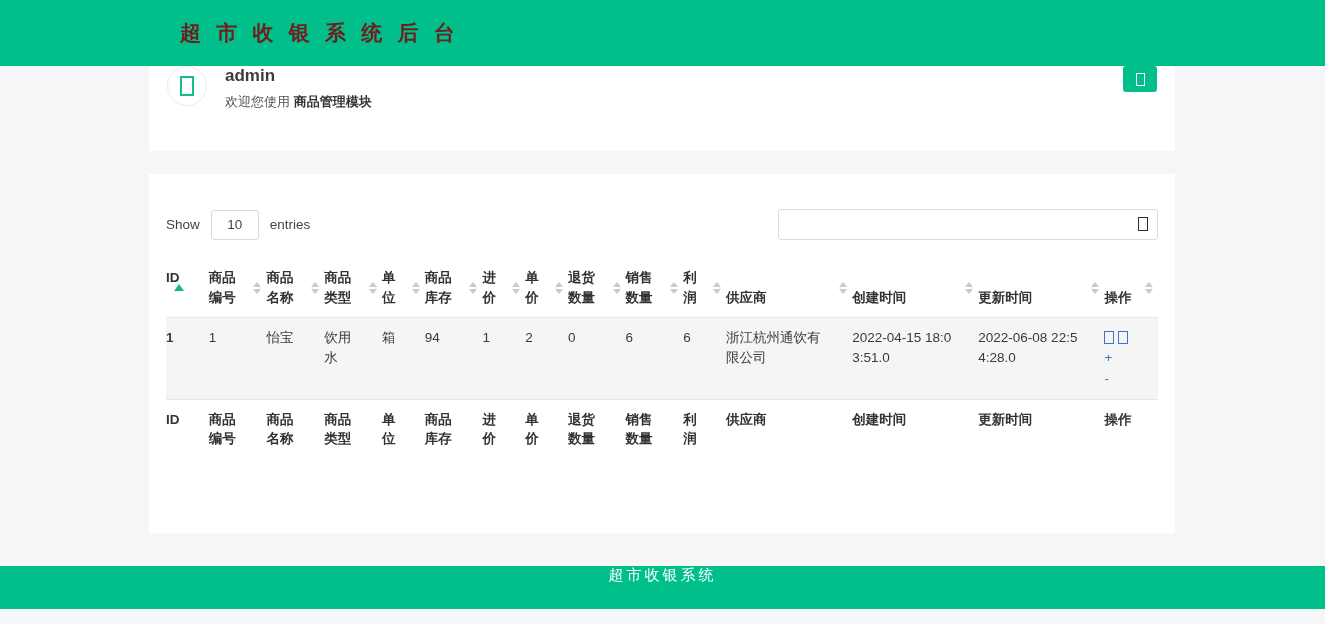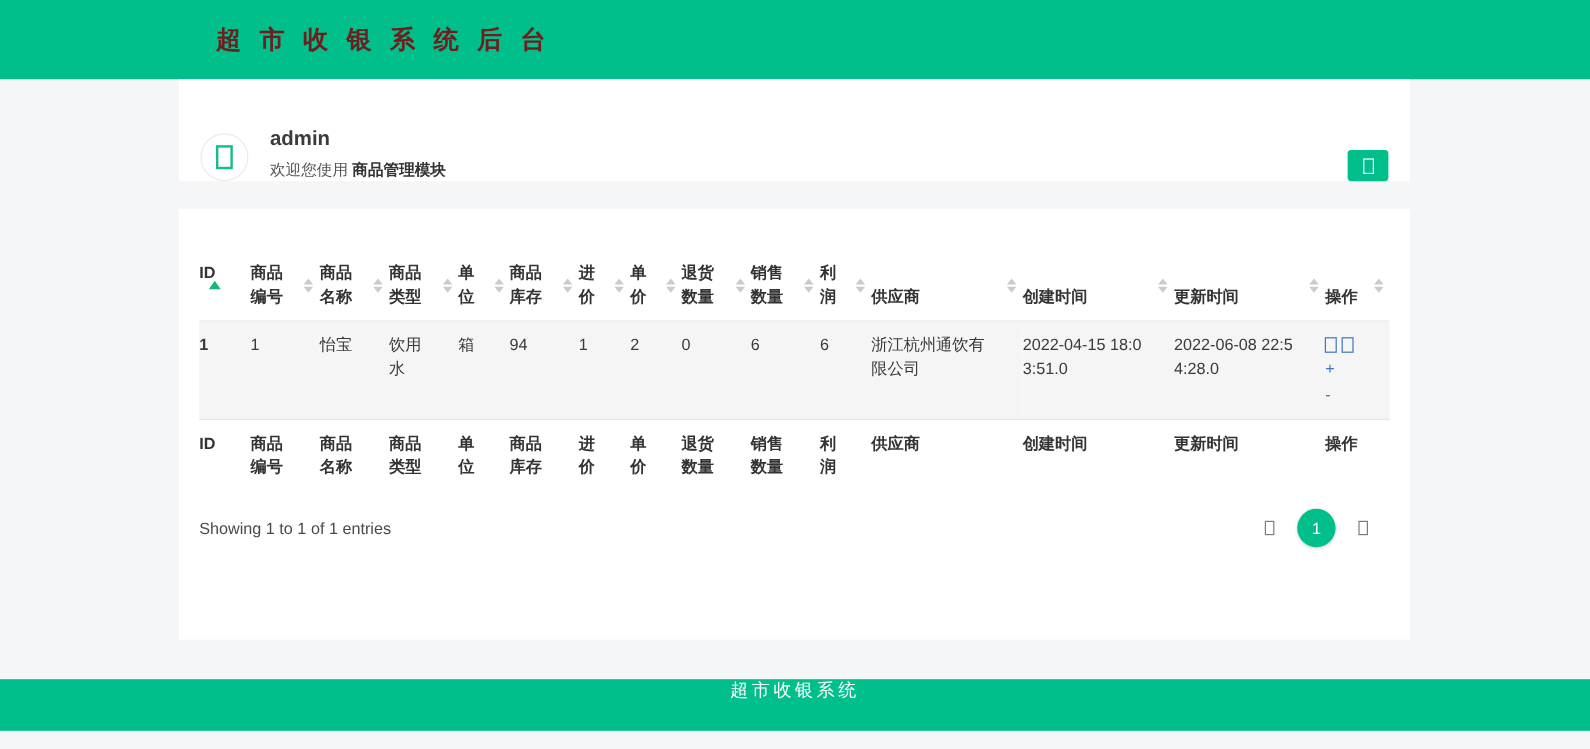--- a/index.html
+++ b/index.html
@@ -32,21 +32,21 @@
   .band {
     width: 1026px;
     margin-left: 149px;
     background: #ffffff;
   }
 
   
   .userbar {
     height: 85px;
     display: flex;
-    align-items: flex-end;
+    align-items: flex-start;
     padding: 0 18px;
   }
   .avatar {
     width: 40px; height: 40px;
     border-radius: 50%;
     border: 1px solid #ececec;
     display: flex; align-items: center; justify-content: center;
     background: #fff;
   }
   .tofu {
@@ -249,20 +249,29 @@
       <b>商品管理模块</b>
     </div>
   </div>
   <button class="logout-btn">
     <span class="tofu"></span>
   </button>
 </div>
 
 <div class="band card">
 
+  <div class="controls">
+    <span class="ctl-label">Show</span>
+    <div class="length-select">10</div>
+    <span class="ctl-label">entries</span>
+    <div class="search-wrap">
+      <input class="search-input" type="text" value="" style="">
+      <span class="tofu search-icon-tofu"></span>
+    </div>
+  </div>
 
   <table class="grid">
     <colgroup>
       <col style="width:40px">
         <col style="width:54px">
         <col style="width:54px">
         <col style="width:54px">
       <col style="width:40px">
         <col style="width:54px">
         <col style="width:40px">
@@ -372,25 +381,17 @@
         <th>销售数量</th>
         <th>利润</th>
         <th>供应商</th>
         <th>创建时间</th>
         <th>更新时间</th>
         <th>操作</th>
       </tr>
     </tfoot>
   </table>
 
-  <div class="table-footer">
-    <span class="info-text">Showing 1 to 1 of 1 entries</span>
-    <div class="pager">
-      <span class="tofu page-nav-tofu"></span>
-      <span class="page-current">1</span>
-      <span class="tofu page-nav-tofu"></span>
-    </div>
-  </div>
 </div>
 
 <div class="footer">
   <span class="footer-text">超市收银系统</span>
 </div>
 
 </body></html>

